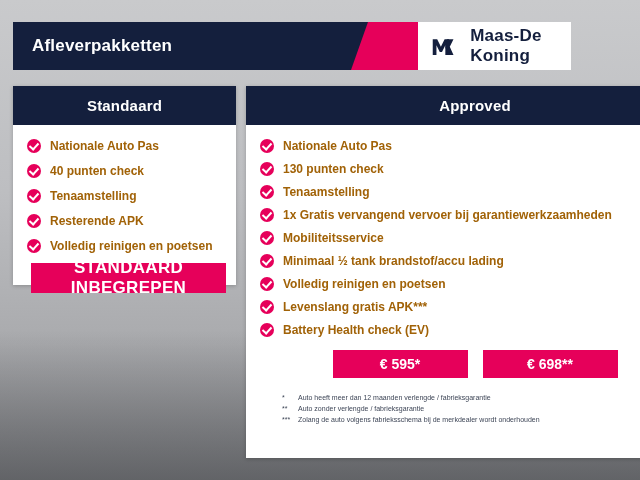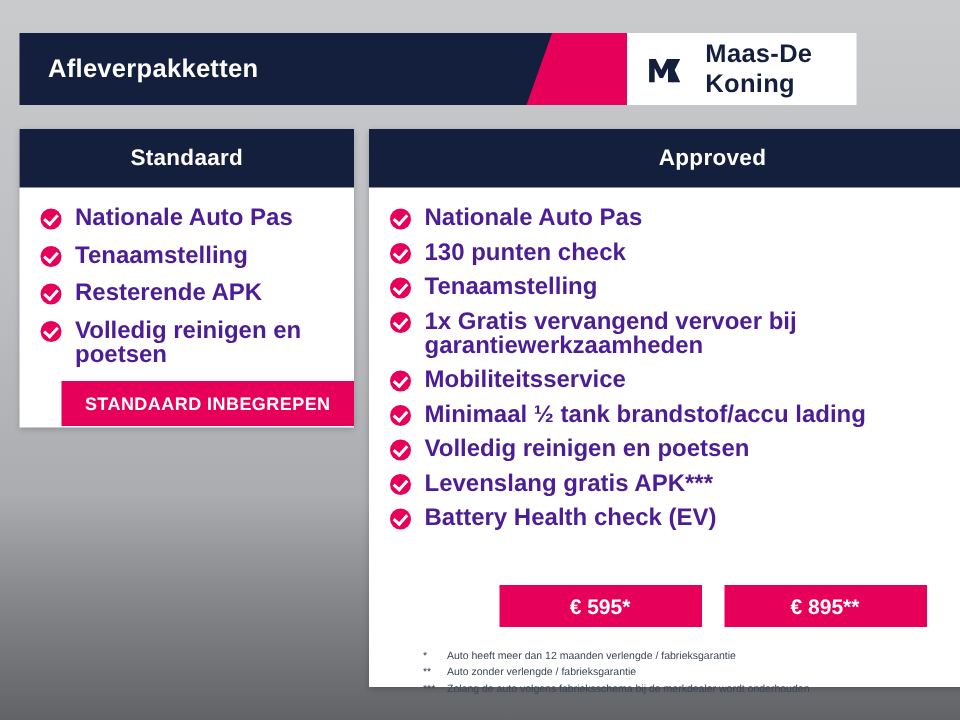--- a/index.html
+++ b/index.html
@@ -119,32 +119,32 @@
   .check::after {
     content: "";
     position: absolute;
     left: 4px; top: 2px;
     width: 4px; height: 7px;
     border: solid #ffffff;
     border-width: 0 2px 2px 0;
     transform: rotate(42deg);
   }
   .feat-text {
-    color: #4c1d95;
-    font-size: 16px;
+    color: #a16207;
+    font-size: 12px;
     font-weight: bold;
   }
 
   .btn-included {
-    margin: 8px 0 0 14px;
+    margin: 8px 0 0 4px;
     background: #e6005a;
     color: #ffffff;
     height: 30px;
     display: flex; align-items: center; justify-content: center;
-    font-size: 12px; font-weight: bold;
+    font-size: 17px; font-weight: bold;
     letter-spacing: 0.3px;
     cursor: pointer;
     border: none;
     width: 100%;
   }
 
   .price-row {
     display: flex;
     gap: 15px;
     justify-content: center;
@@ -152,21 +152,20 @@
   }
   .price-btn {
     background: #e6005a;
     color: #ffffff;
     width: 135px;
     height: 28px;
     display: flex; align-items: center; justify-content: center;
     font-size: 14px; font-weight: bold;
     border: none;
     cursor: pointer;
-    margin-top: 24px;
   }
 
   .footnotes {
     margin-top: 14px;
     padding-left: 22px;
   }
   .footnote {
     display: flex;
     font-size: 7px;
     color: #3d4556;
@@ -198,20 +197,24 @@
   <div class="card" id="card-standard">
     <div class="card-head">Standaard</div>
     <div class="card-body">
       <ul class="feature-list">
         <li>
           <span class="check"></span>
           <span class="feat-text">Nationale Auto Pas</span>
         </li>
         <li>
           <span class="check"></span>
+          <span class="feat-text">40 punten check</span>
+        </li>
+        <li>
+          <span class="check"></span>
           <span class="feat-text">Tenaamstelling</span>
         </li>
         <li>
           <span class="check"></span>
           <span class="feat-text">Resterende APK</span>
         </li>
         <li>
           <span class="check"></span>
           <span class="feat-text">Volledig reinigen en poetsen</span>
         </li>
@@ -257,21 +260,21 @@
           <span class="feat-text">Levenslang gratis APK***</span>
         </li>
         <li>
           <span class="check"></span>
           <span class="feat-text">Battery Health check (EV)</span>
         </li>
       </ul>
 
       <div class="price-row">
         <button class="price-btn">€ 595*</button>
-        <button class="price-btn">€ 895**</button>
+        <button class="price-btn">€ 698**</button>
       </div>
 
       <div class="footnotes">
         <div class="footnote">
           <span class="fn-mark">*</span>
           <span>Auto heeft meer dan 12 maanden verlengde / fabrieksgarantie</span>
         </div>
         <div class="footnote">
           <span class="fn-mark">**</span>
           <span>Auto zonder verlengde / fabrieksgarantie</span>

